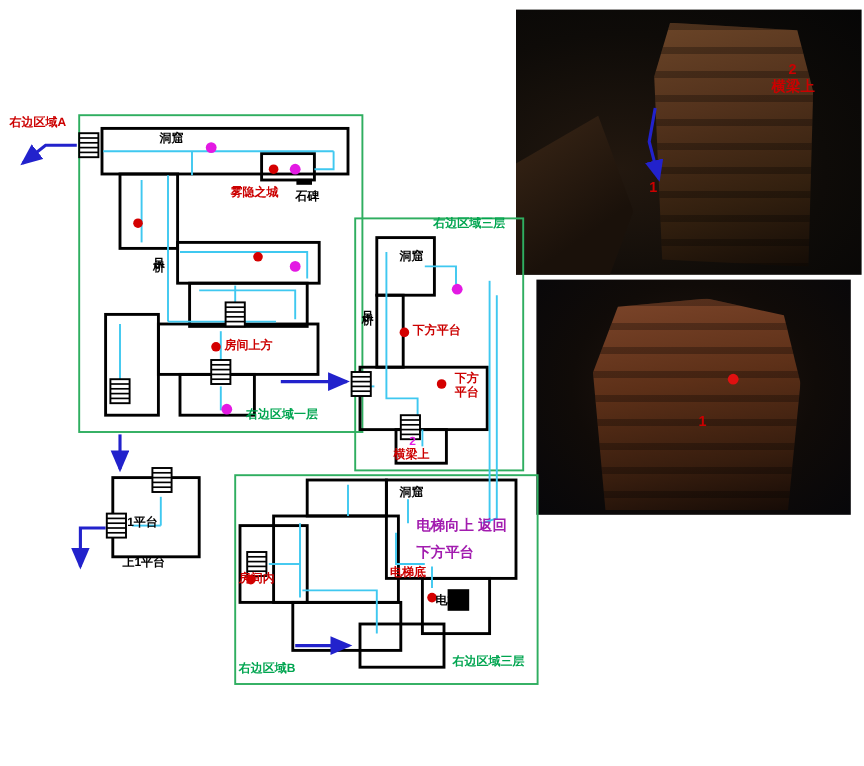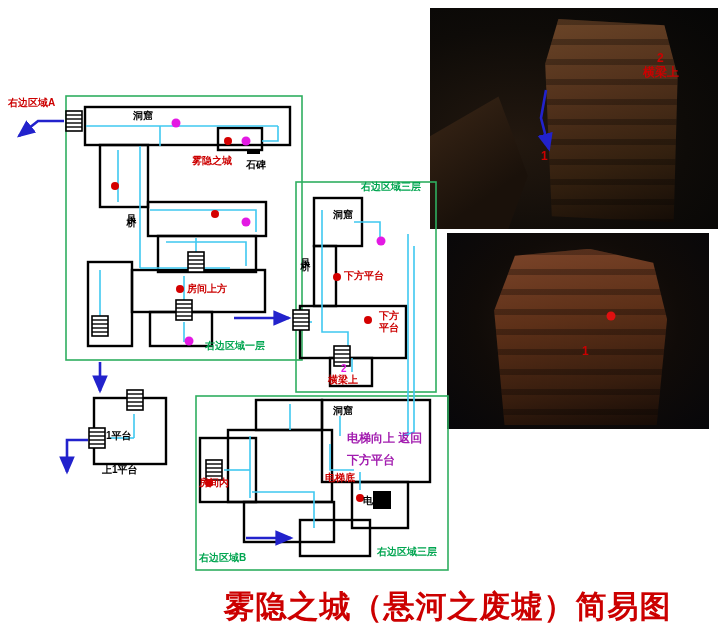--- a/index.html
+++ b/index.html
@@ -197,15 +197,14 @@
   <div class="lbl blue" style="left:347px;top:454px">下方平台</div>
   <div class="lbl black" style="left:363px;top:495px">电梯</div>
   <div class="lbl red" style="left:325px;top:472px">电梯底</div>
   <div class="lbl green" style="left:377px;top:546px">右边区域三层</div>
 
   <div class="lbl red shotmark" style="left:657px;top:52px">2</div>
   <div class="lbl red shotmark" style="left:643px;top:66px">横梁上</div>
   <div class="lbl red shotmark" style="left:541px;top:150px">1</div>
   <div class="lbl red shotmark" style="left:582px;top:345px">1</div>
 
-  <div class="map-title">雾隐之城（悬河之废墟）简易图</div>
 
 </div>
 
 </body></html>

